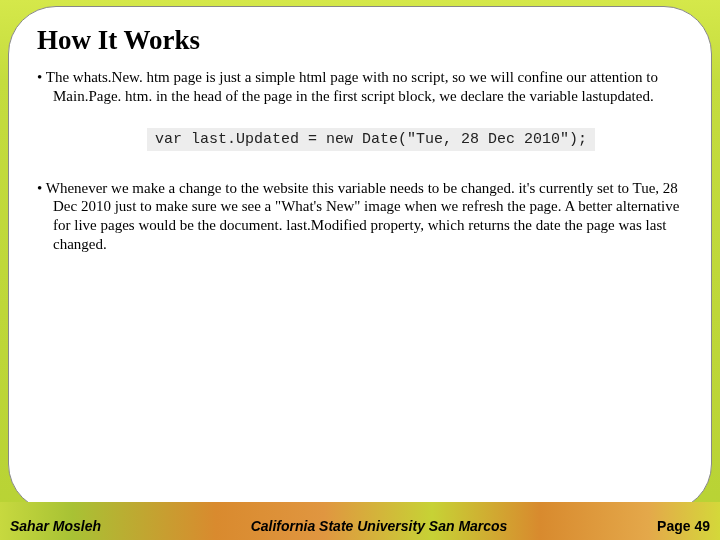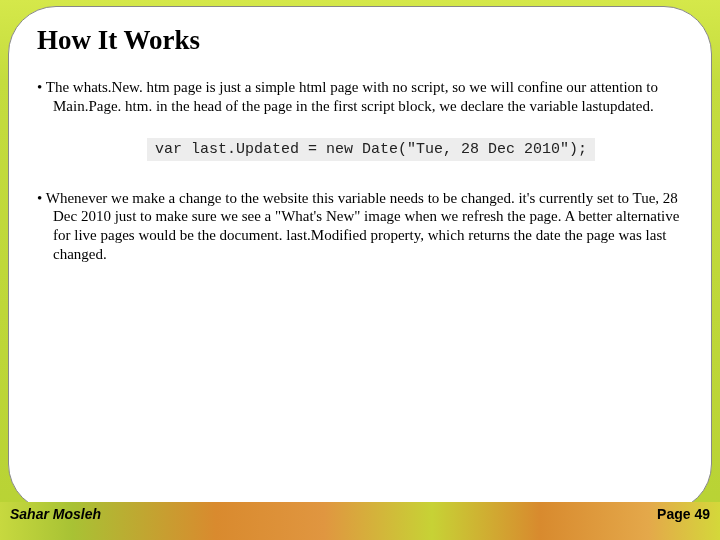--- a/index.html
+++ b/index.html
@@ -19,21 +19,21 @@
     background: #ffffff;
     border: 1px solid #888;
     border-radius: 48px;
     padding: 18px 28px 18px 28px;
     overflow: hidden;
   }
   .title {
     font-size: 27px;
     font-weight: bold;
     color: #000;
-    margin-bottom: 22px;
+    margin-bottom: 12px;
     font-family: Georgia, 'Times New Roman', serif;
   }
   .bullet {
     font-size: 15px;
     line-height: 1.25;
     color: #000;
     margin-bottom: 18px;
     padding-left: 16px;
     text-indent: -16px;
   }
@@ -52,21 +52,21 @@
   .footer-bar {
     position: absolute;
     bottom: 0;
     left: 0;
     right: 0;
     height: 38px;
     background: linear-gradient(90deg, #c7d93f 0%, #a8c234 10%, #d98a2e 30%, #e09640 45%, #c7d235 60%, #d88a2e 75%, #e4a84a 90%, #d4d83a 100%);
   }
   .footer {
     position: absolute;
-    bottom: 16px;
+    bottom: 4px;
     left: 0;
     right: 0;
     height: 28px;
     display: flex;
     align-items: flex-end;
     justify-content: space-between;
     padding: 0 10px 2px 10px;
     font-family: Arial, sans-serif;
     font-size: 14px;
     color: #000;
@@ -92,18 +92,19 @@
 <div class="slide">
   <div class="inner">
     <div class="title">How It Works</div>
     <div class="bullet">The whats.New. htm page is just a simple html page with no script, so we will confine our attention to Main.Page. htm. in the head of the page in the first script block, we declare the variable lastupdated.</div>
     <div class="code-block">var last.Updated = new Date("Tue, 28 Dec 2010");</div>
     <div class="bullet">Whenever we make a change to the website this variable needs to be changed. it's currently set to Tue, 28 Dec 2010 just to make sure we see a "What's New" image when we refresh the page. A better alternative for live pages would be the document. last.Modified property, which returns the date the page was last changed.</div>
   </div>
   <div class="footer-bar"></div>
   <div class="footer">
     <div>Sahar Mosleh</div>
+    <div class="footer-center">California State University San Marcos</div>
     <div class="footer-right">
       <span>Page</span>
       <span class="pagenum">49</span>
     </div>
   </div>
 </div>
 
 </body></html>

